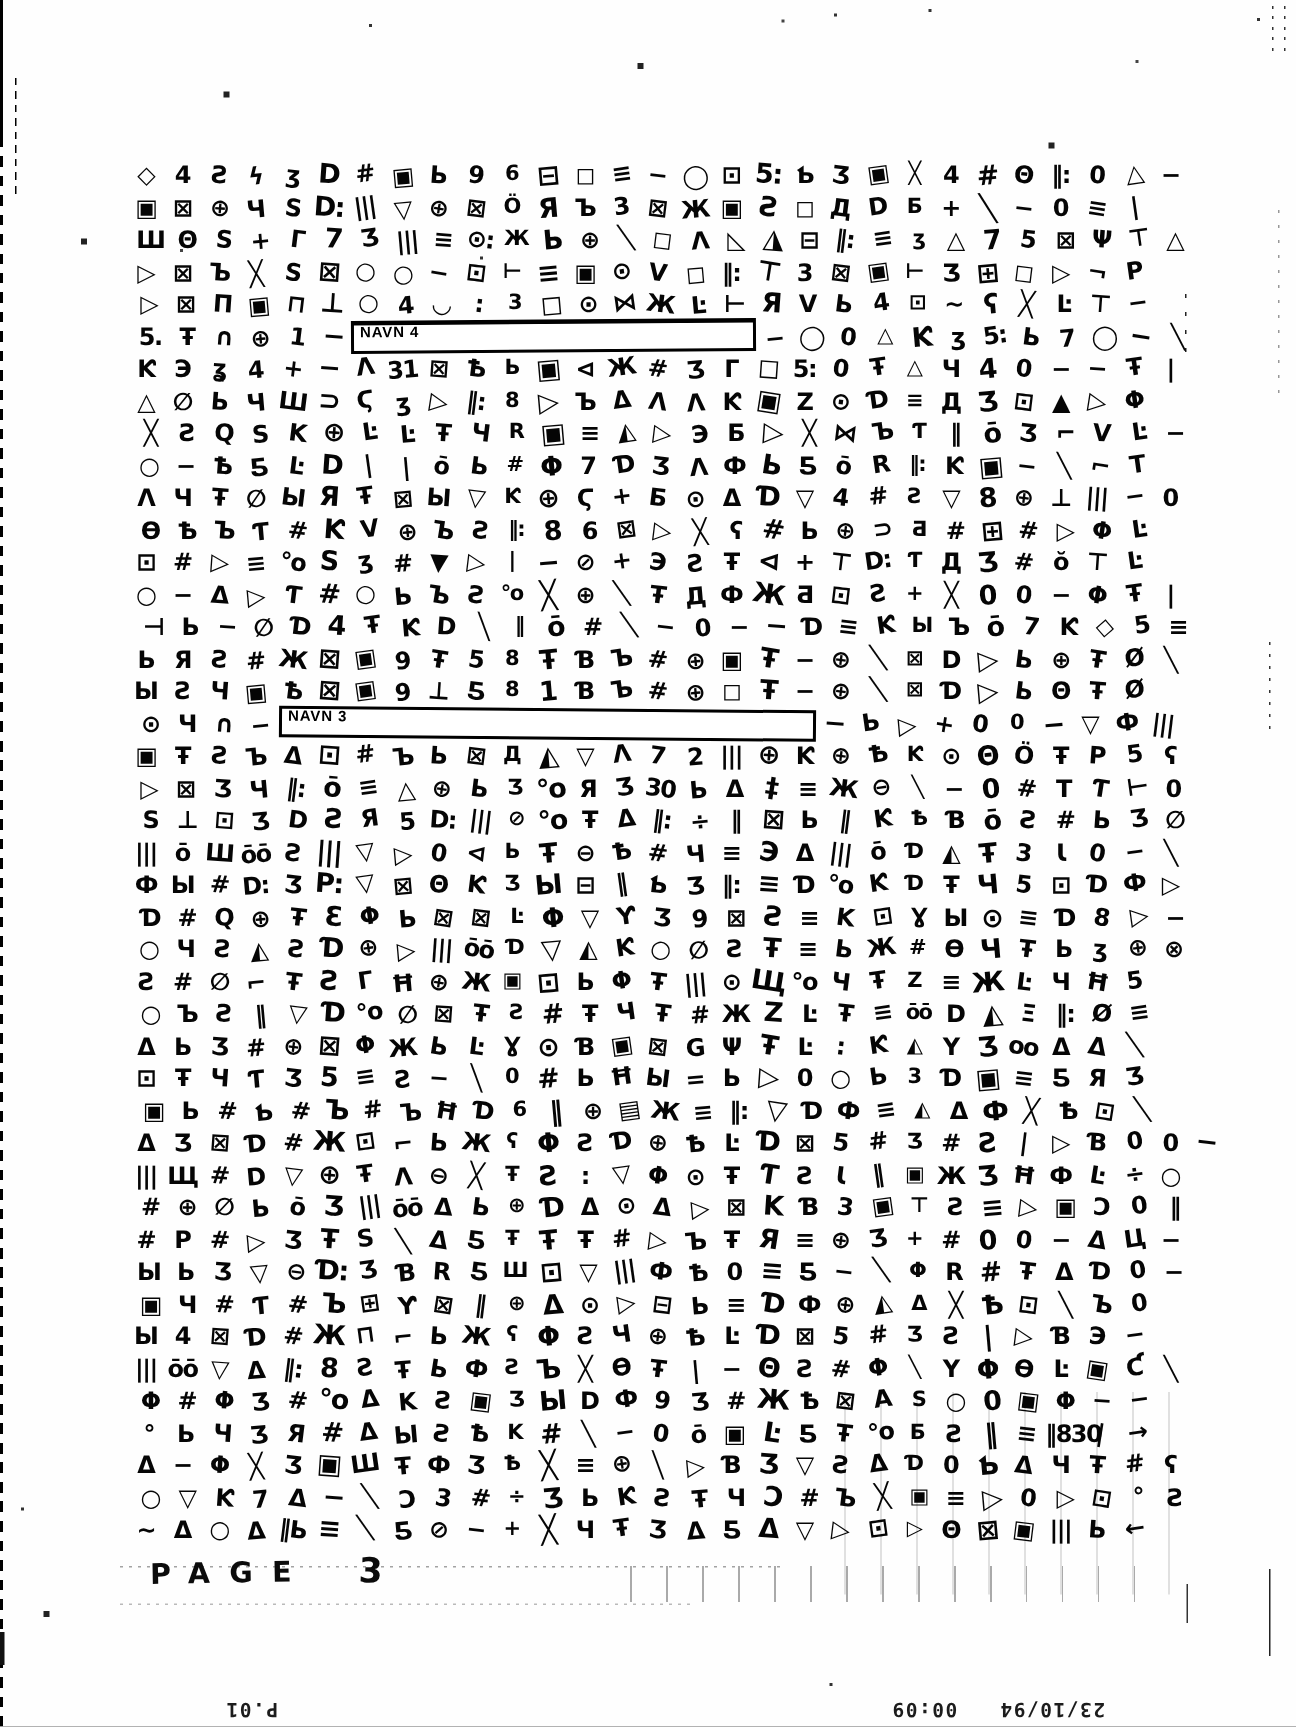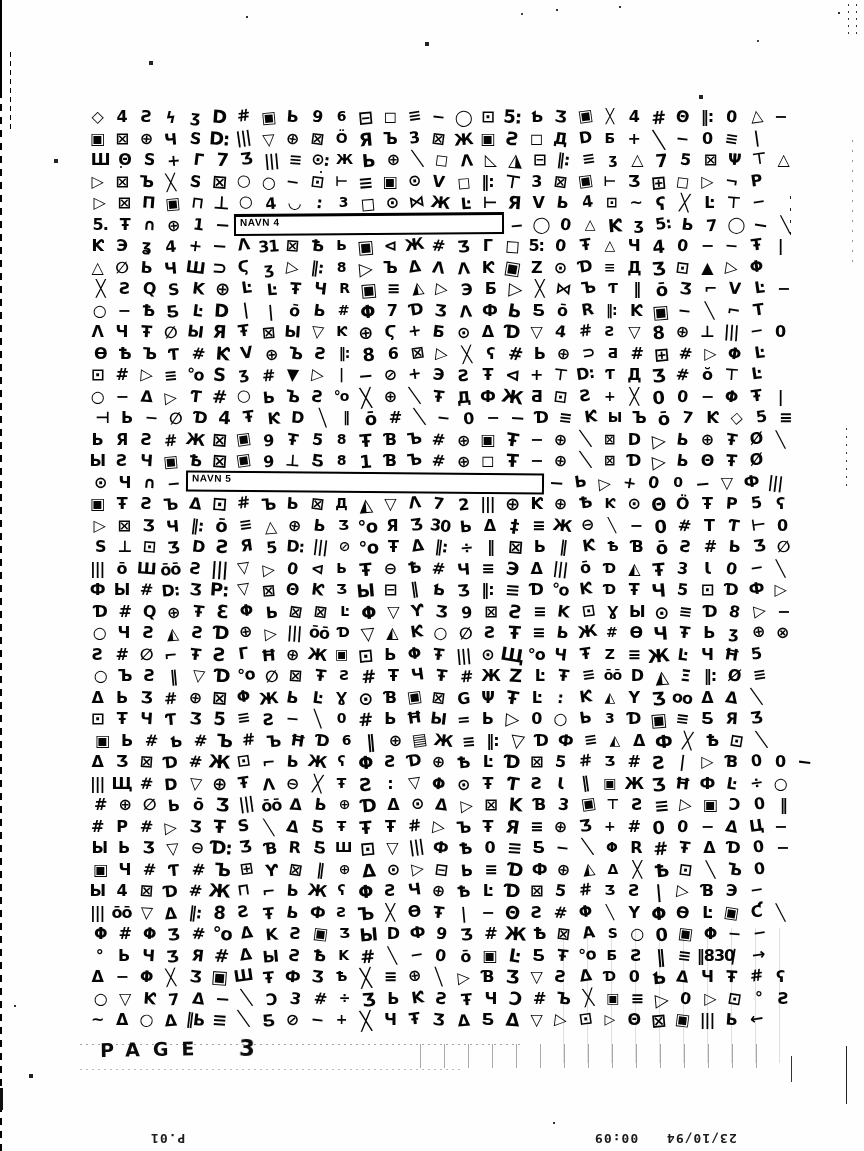--- a/index.html
+++ b/index.html
@@ -611,21 +611,21 @@
         <span class="g">Θ</span>
         <span class="g">Ŧ</span>
         <span class="g">Ø</span>
       </div>
       <div class="row">
         <span class="g">⊙</span>
         <span class="g">Ч</span>
         <span class="g">∩</span>
         <span class="g">−</span>
         <div class="redact navn5">
-          <span class="redact-label">NAVN 5</span>
+          <span class="redact-label">NAVN 3</span>
         </div>
         <span class="g">−</span>
         <span class="g">Ь</span>
         <span class="g">▷</span>
         <span class="g">+</span>
         <span class="g">0</span>
         <span class="g">0</span>
         <span class="g">−</span>
         <span class="g">▽</span>
         <span class="g">Ф</span>

